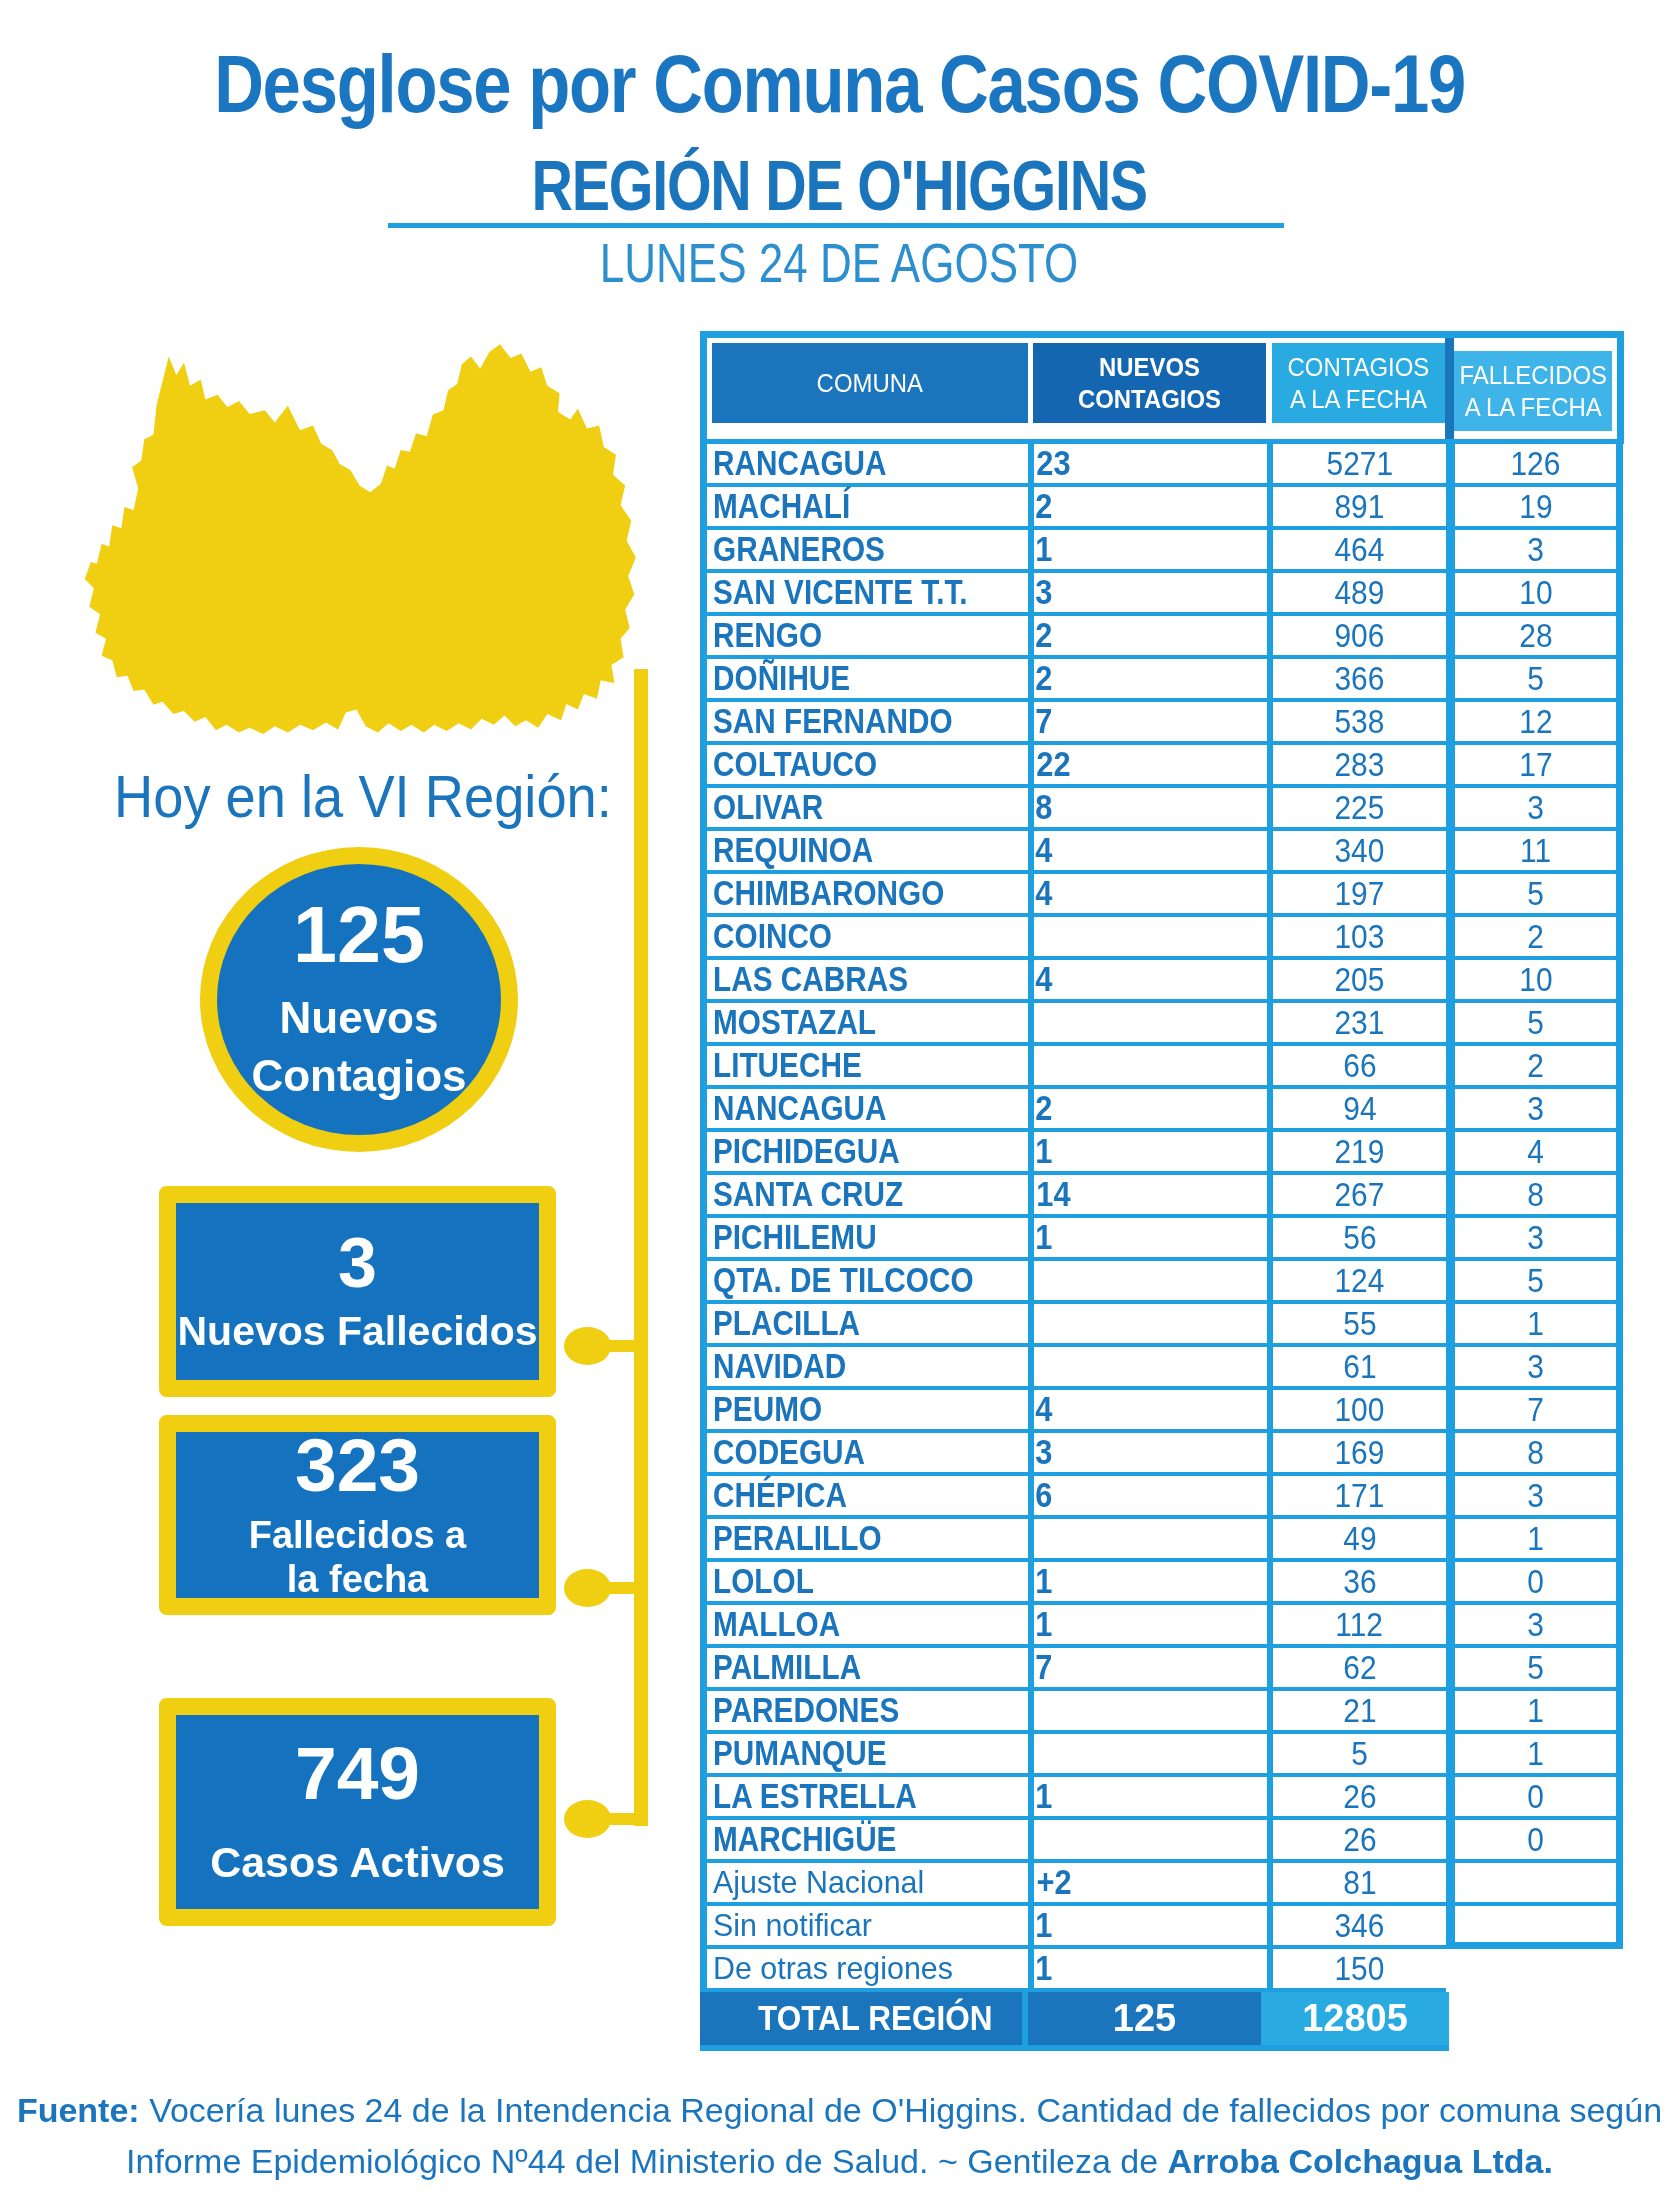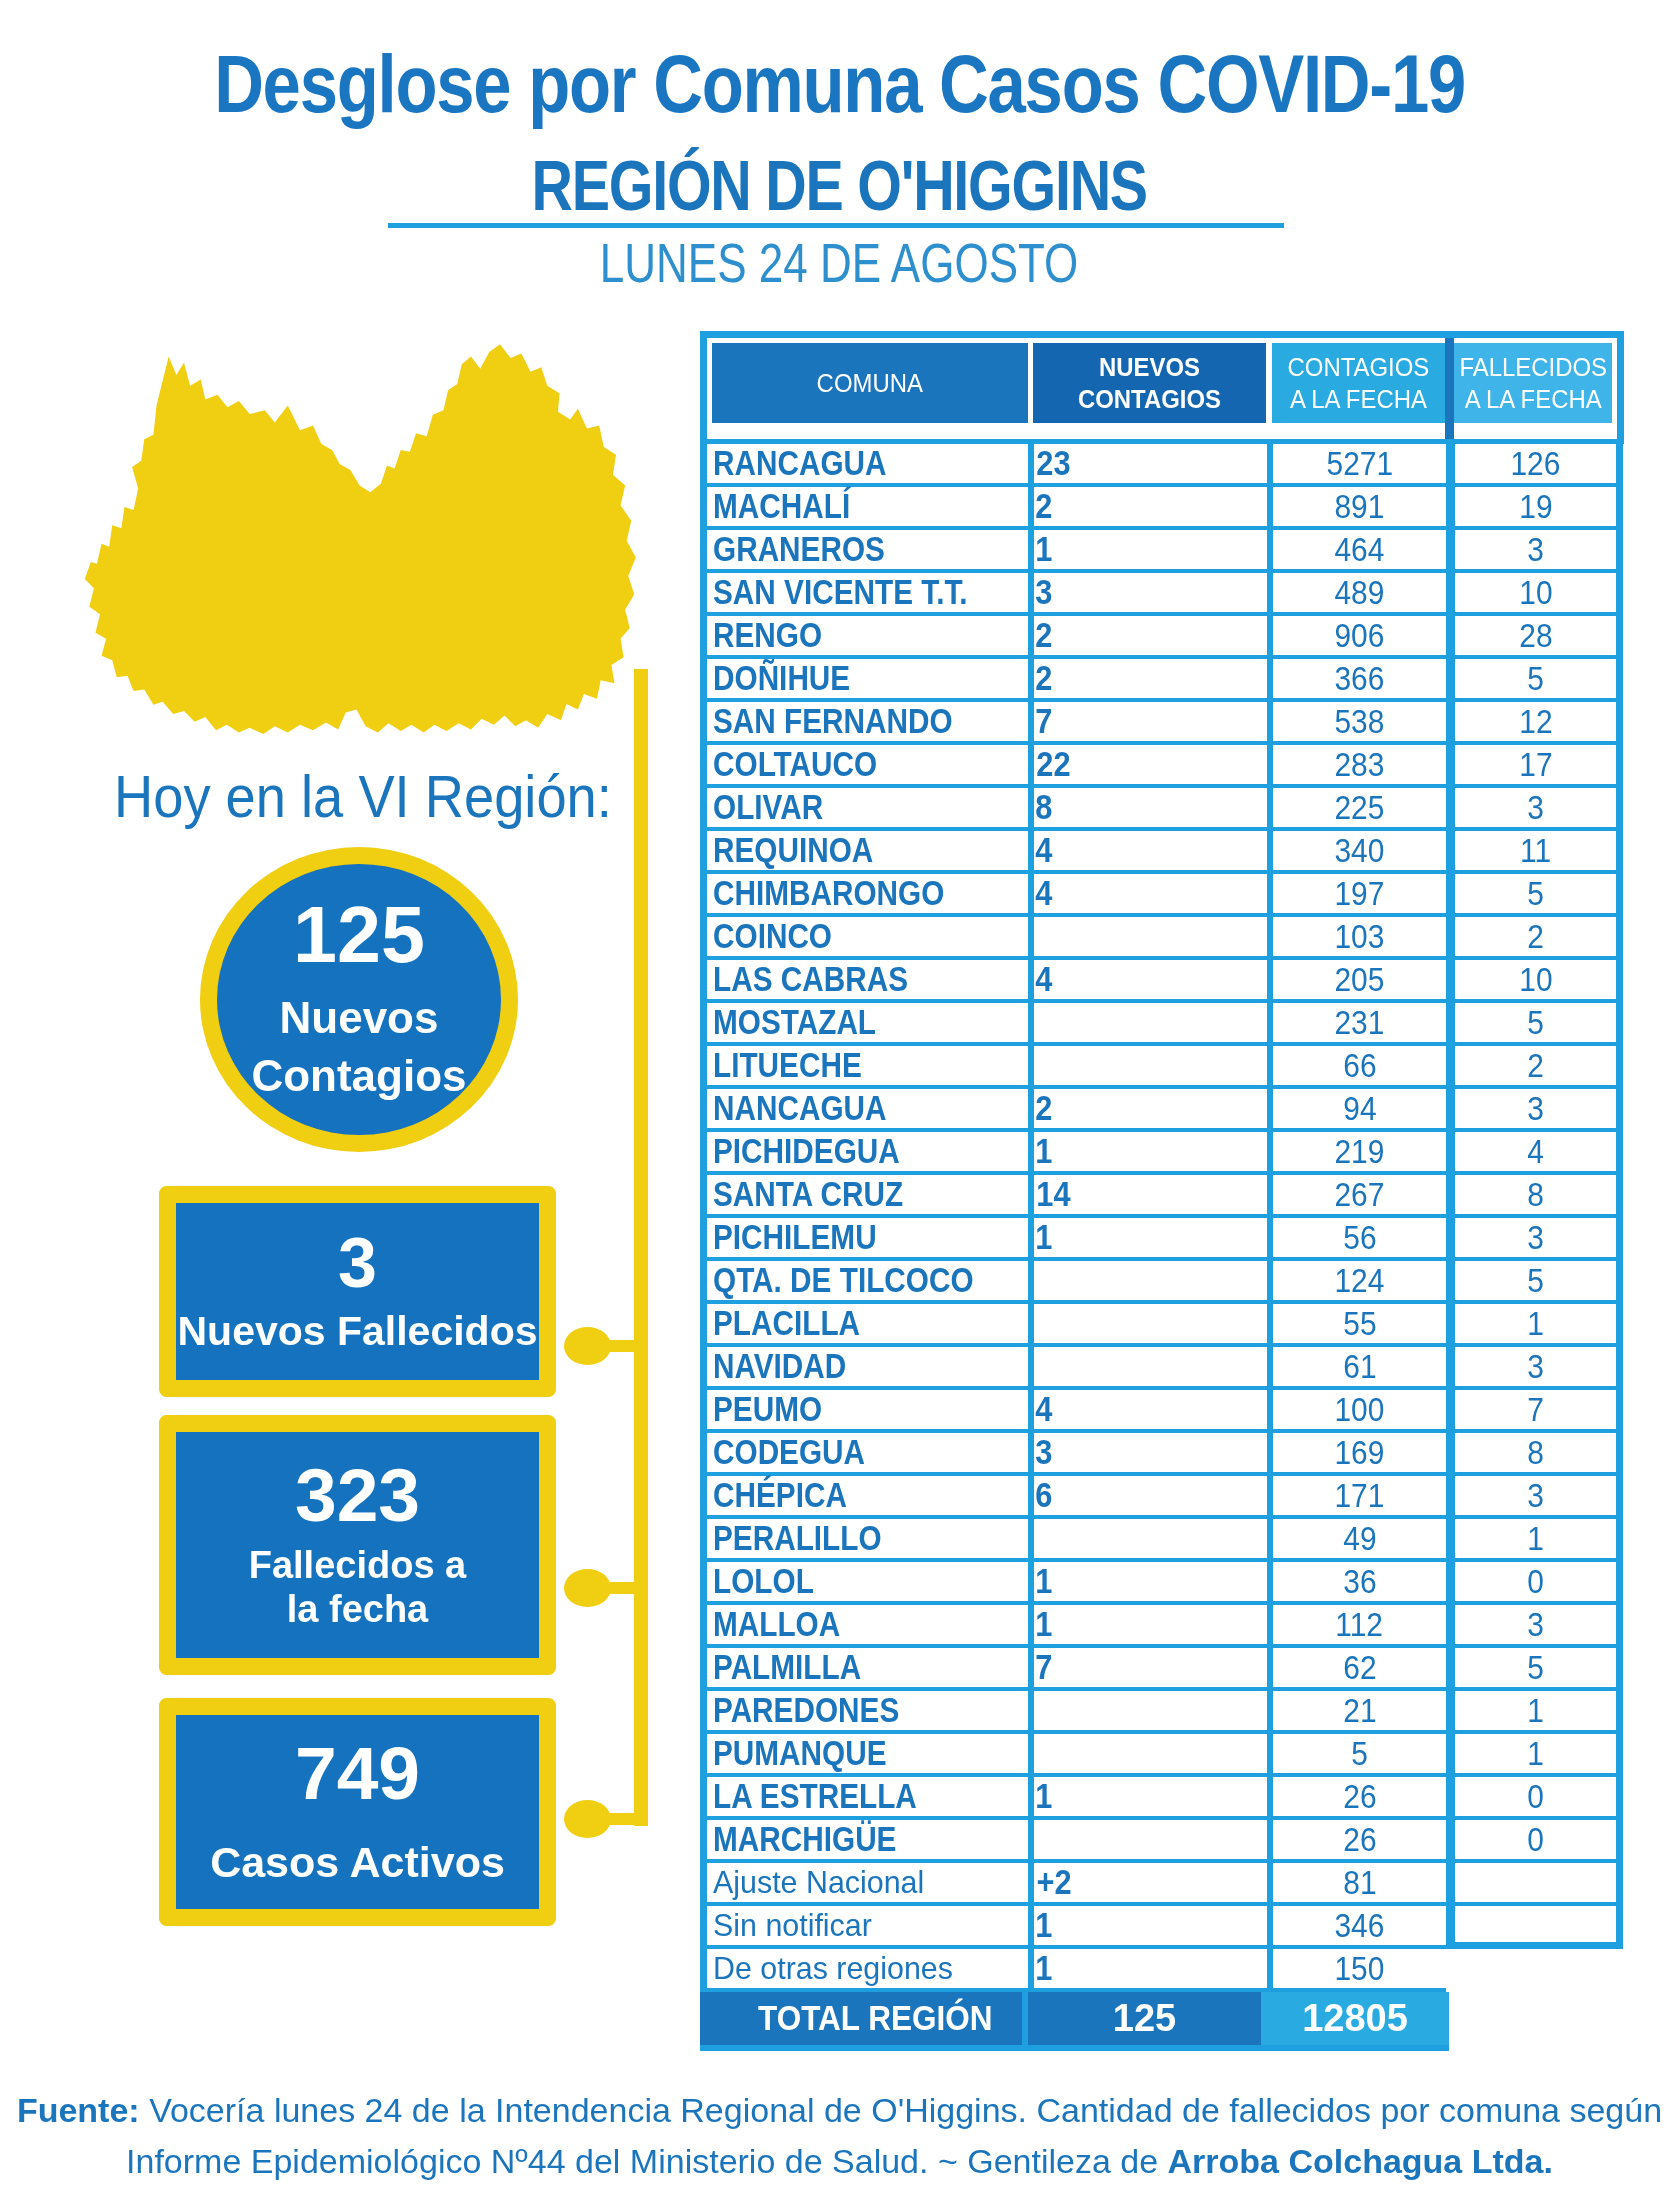--- a/index.html
+++ b/index.html
@@ -39,35 +39,35 @@
           display:flex;flex-direction:column;align-items:center;justify-content:center;
           color:#fff;text-align:center;}
   .circle .big{font-size:79px;font-weight:bold;line-height:1;margin-bottom:15.2px;}
   .circle .lab{font-size:44px;font-weight:bold;line-height:1.3;}
   .statbox{left:159px;width:397px;background:var(--boxblue);border:17px solid var(--yellow);
            border-radius:7.6px;box-sizing:border-box;display:flex;flex-direction:column;
            align-items:center;justify-content:center;color:#fff;text-align:center;}
   .statbox .big{font-weight:bold;line-height:1;}
   .statbox .lab{font-weight:bold;line-height:1.15;}
   #box1{top:1186px;height:211px;} #box1 .big{font-size:70px;margin-bottom:10.7px;} #box1 .lab{font-size:41px;}
-  #box2{top:1415px;height:260px;} #box2 .big{font-size:75px;margin-bottom:10.7px;} #box2 .lab{font-size:38px;}
+  #box2{top:1415px;height:200px;} #box2 .big{font-size:75px;margin-bottom:10.7px;} #box2 .lab{font-size:38px;}
   #box3{top:1698px;height:228px;} #box3 .big{font-size:75px;margin-bottom:27px;} #box3 .lab{font-size:43px;}
 
   
   .table{left:700px;top:331px;width:924px;}
   .thead{box-sizing:border-box;height:108px;border:7.6px solid var(--line);border-bottom:none;
          padding:5.3px;display:flex;}
   .hc{box-sizing:border-box;height:80px;display:flex;align-items:center;justify-content:center;
       color:#fff;font-size:26px;text-align:center;line-height:1.25;}
   .hc .sx{transform:scaleX(0.92);white-space:normal;}
   .h1{width:316px;background:var(--blue);margin-right:4.6px;}
   .h2{width:233px;background:var(--blue2);margin-right:6.1px;font-weight:bold;}
   .h3{width:173px;background:var(--cyan);}
   .hdiv{width:9.1px;margin:-5.3px 0;background:var(--blue);}
-  .h4{width:158px;background:var(--cyan2);}
+  .h4{width:158px;background:var(--cyan2);margin-top:8px;}
   .tline{height:4.6px;background:var(--line);}
   .trow{display:flex;height:43px;box-sizing:border-box;}
   .c{box-sizing:border-box;border-bottom:4.6px solid var(--line);display:flex;align-items:center;
      overflow:visible;}
   .c1{width:328px;border-left:7.6px solid var(--line);padding-left:6px;}
   .c2{width:239px;border-left:6.1px solid var(--line);justify-content:flex-start;}
   .c3{width:179px;border-left:6.1px solid var(--line);justify-content:center;}
   .c4{width:177px;border-left:9.1px solid var(--line);border-right:7.6px solid var(--line);justify-content:center;}
   .c4.endcap{border-bottom:7.6px solid var(--line);}
   .c4.gone{border:none;background:#fff;}

